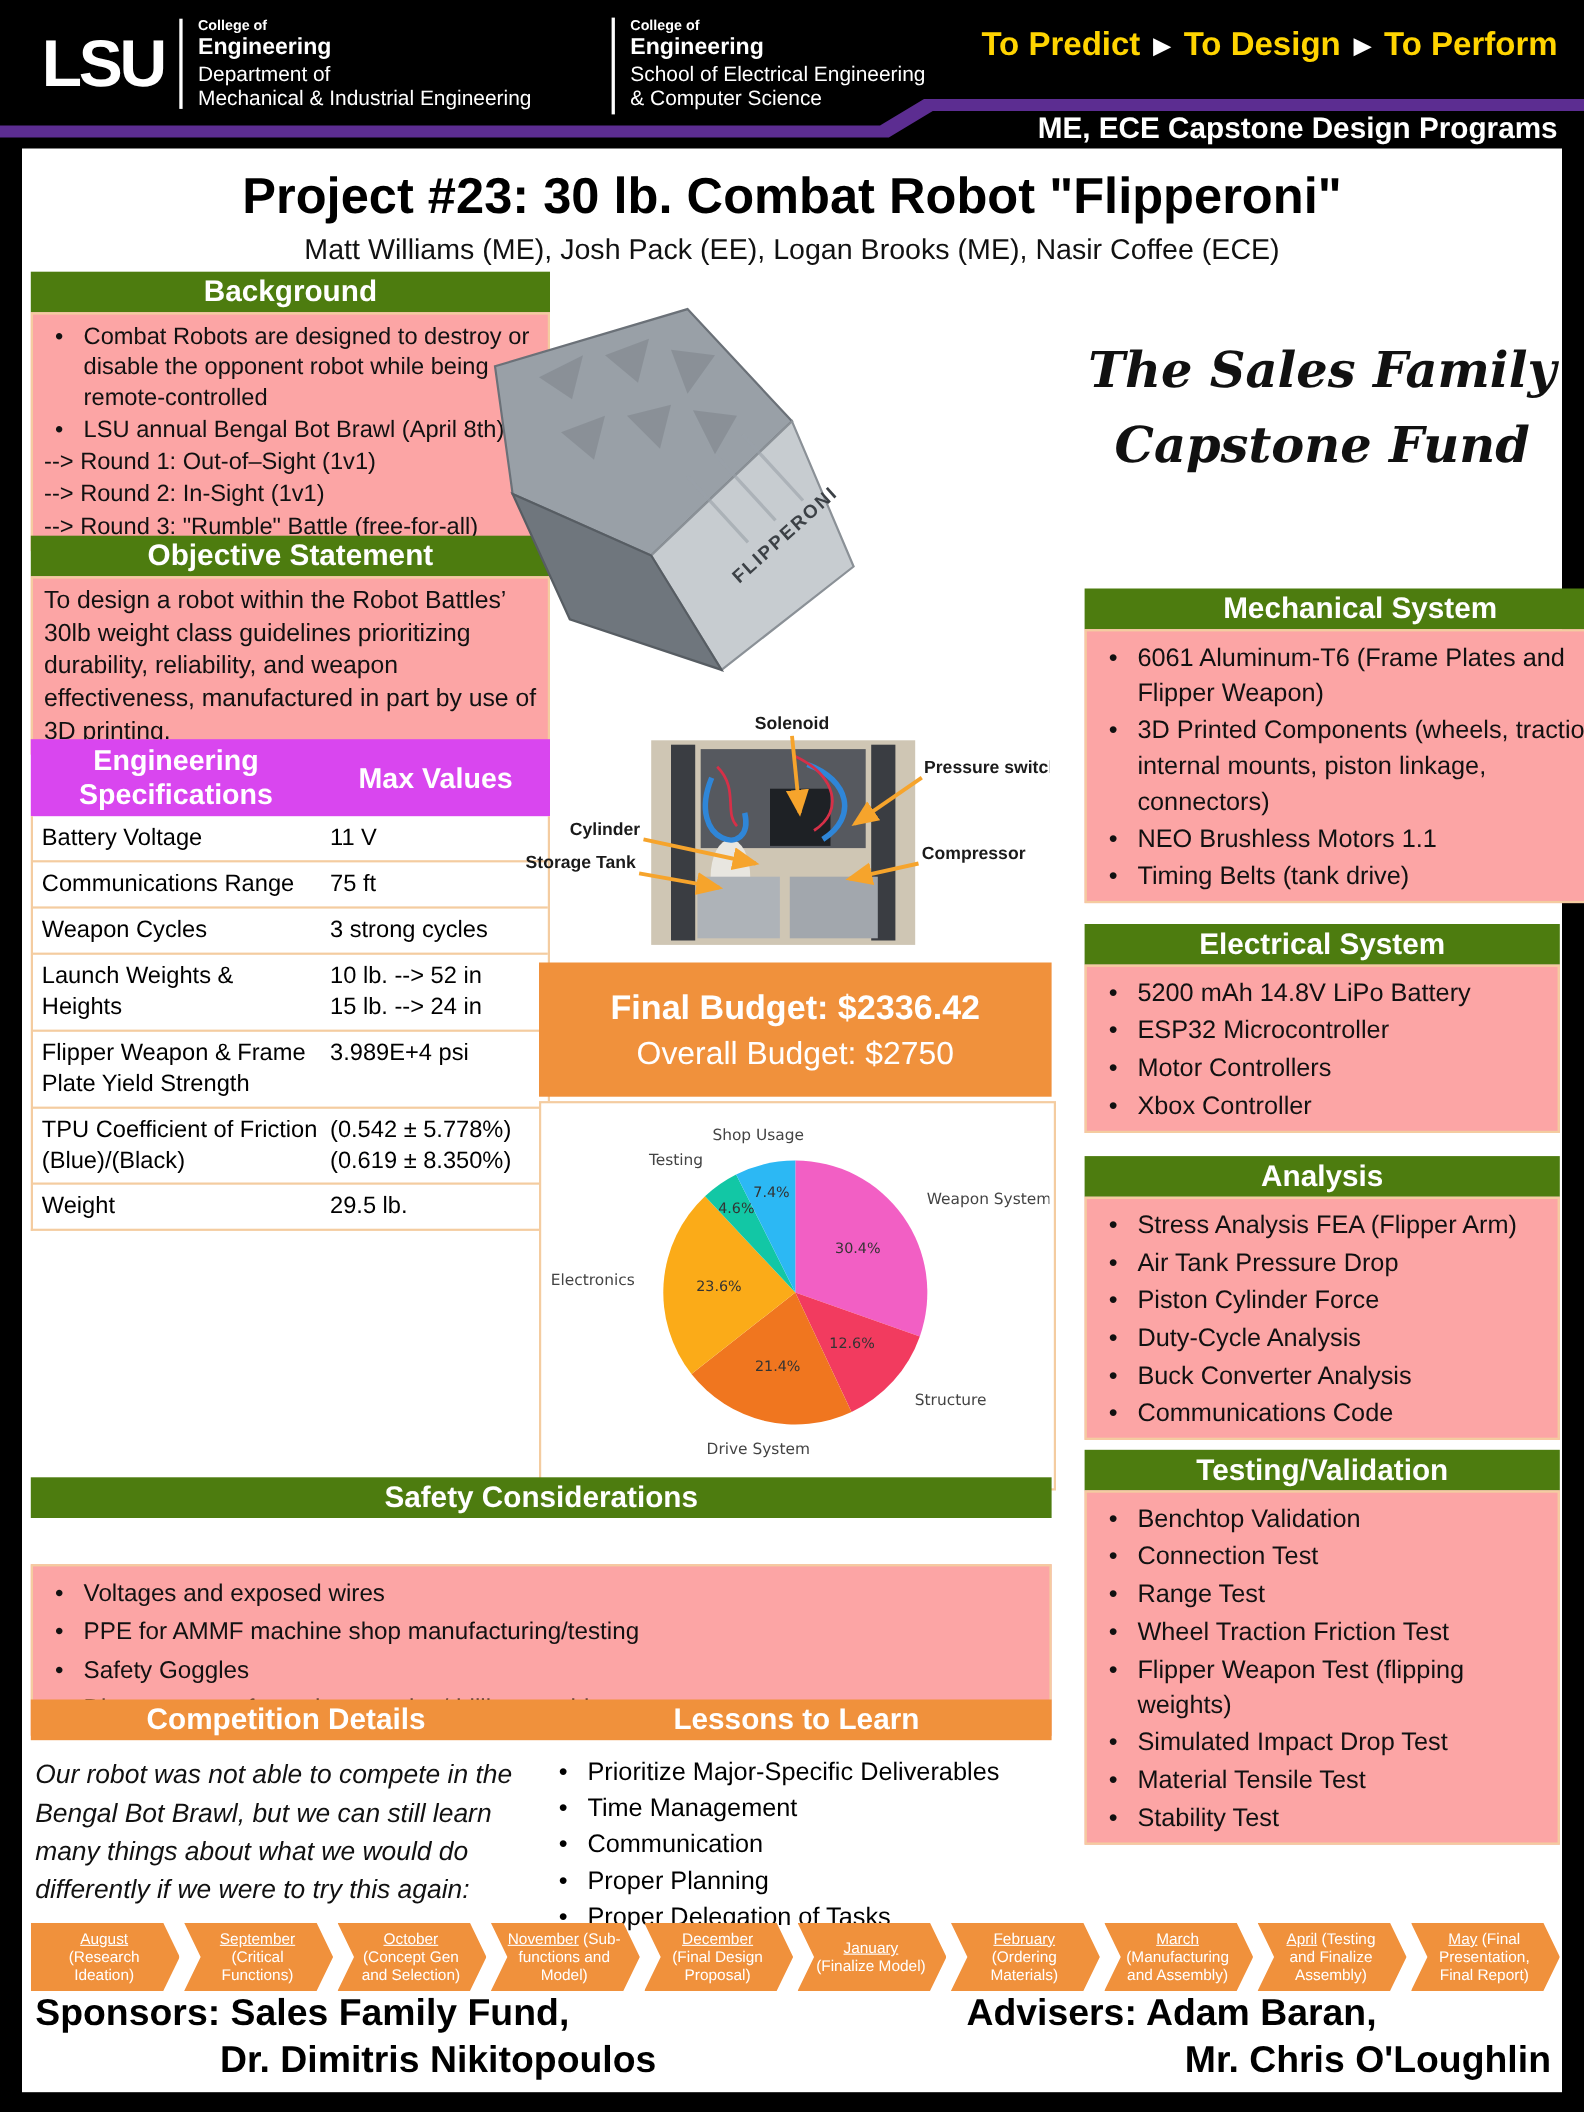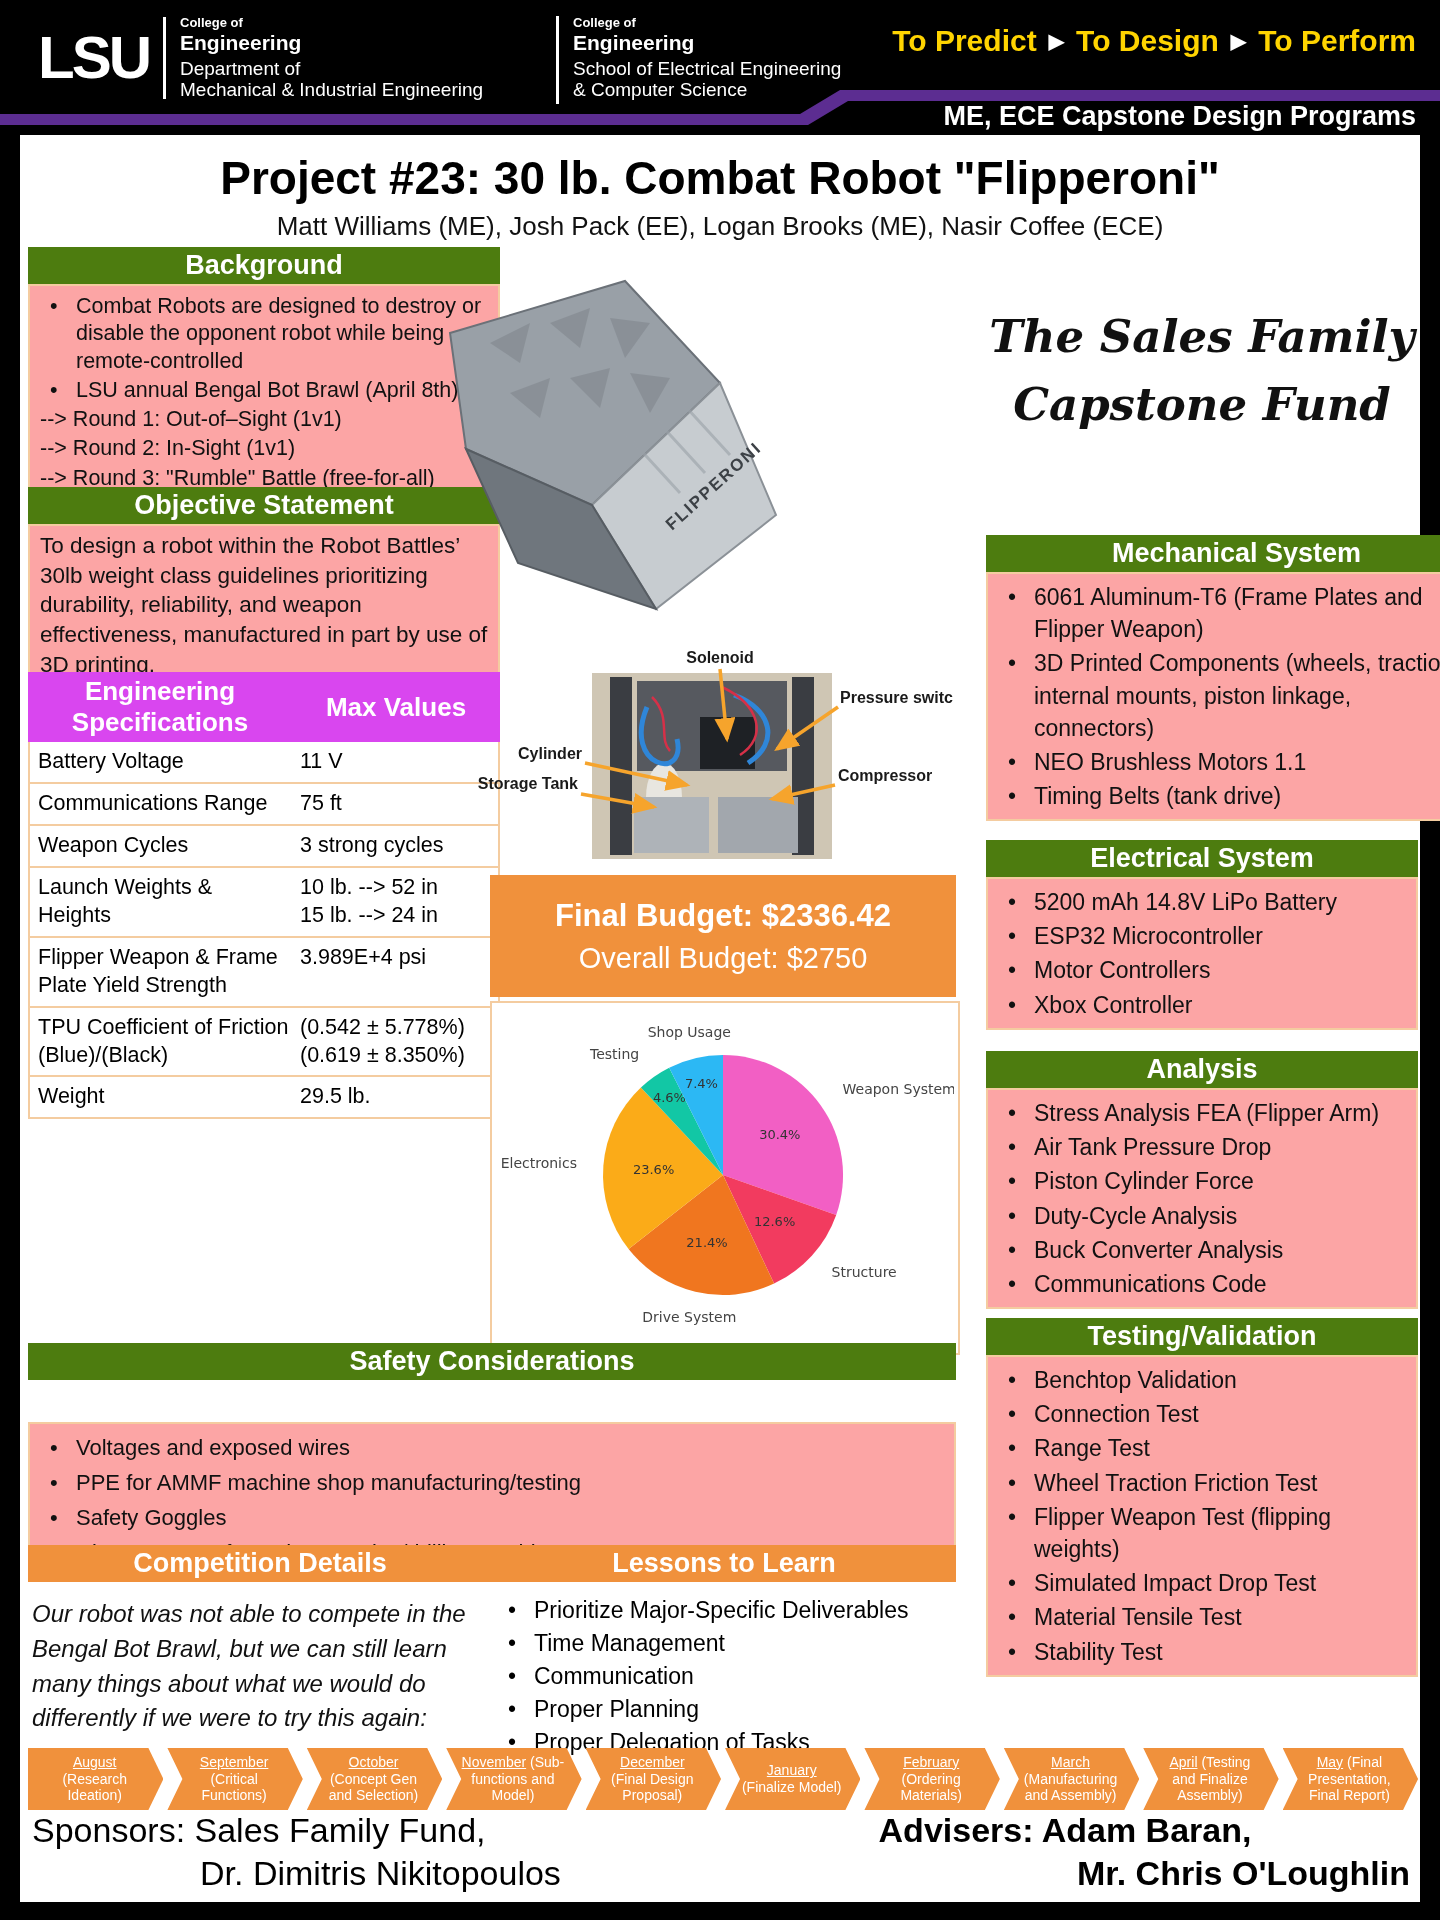--- a/index.html
+++ b/index.html
@@ -72,21 +72,21 @@
   .lessons-body li{font-size:23px;line-height:1.35;}
   
   .timeline{position:absolute;left:8px;top:1613px;width:1390px;height:62px;display:flex;gap:4px;}
   .chev{flex:1 1 0;background:#F0913C;color:#fff;display:flex;align-items:center;
         justify-content:center;text-align:center;font-size:14px;line-height:1.2;
         padding:2px 17px 2px 15px;
         clip-path:polygon(0 0,calc(100% - 15px) 0,100% 50%,calc(100% - 15px) 100%,0 100%,15px 50%);}
   .chev.first{clip-path:polygon(0 0,calc(100% - 15px) 0,100% 50%,calc(100% - 15px) 100%,0 100%);}
   .chev .month{text-decoration:underline;}
   
-  .foot-sponsors{position:absolute;left:12px;top:1674px;font-size:34px;font-weight:normal;color:#000;line-height:1.25;}
+  .foot-sponsors{position:absolute;left:12px;top:1674px;font-size:34px;font-weight:bold;color:#000;line-height:1.25;}
   .foot-sponsors .l2{padding-left:168px;}
   .foot-advisers{position:absolute;right:10px;top:1674px;width:690px;font-size:34px;font-weight:bold;
                  color:#000;line-height:1.25;}
   .foot-advisers .l1{text-align:center;}
   .foot-advisers .l2{text-align:right;}
 </style>
 </head>
 <body>
 
 <div class="page">

